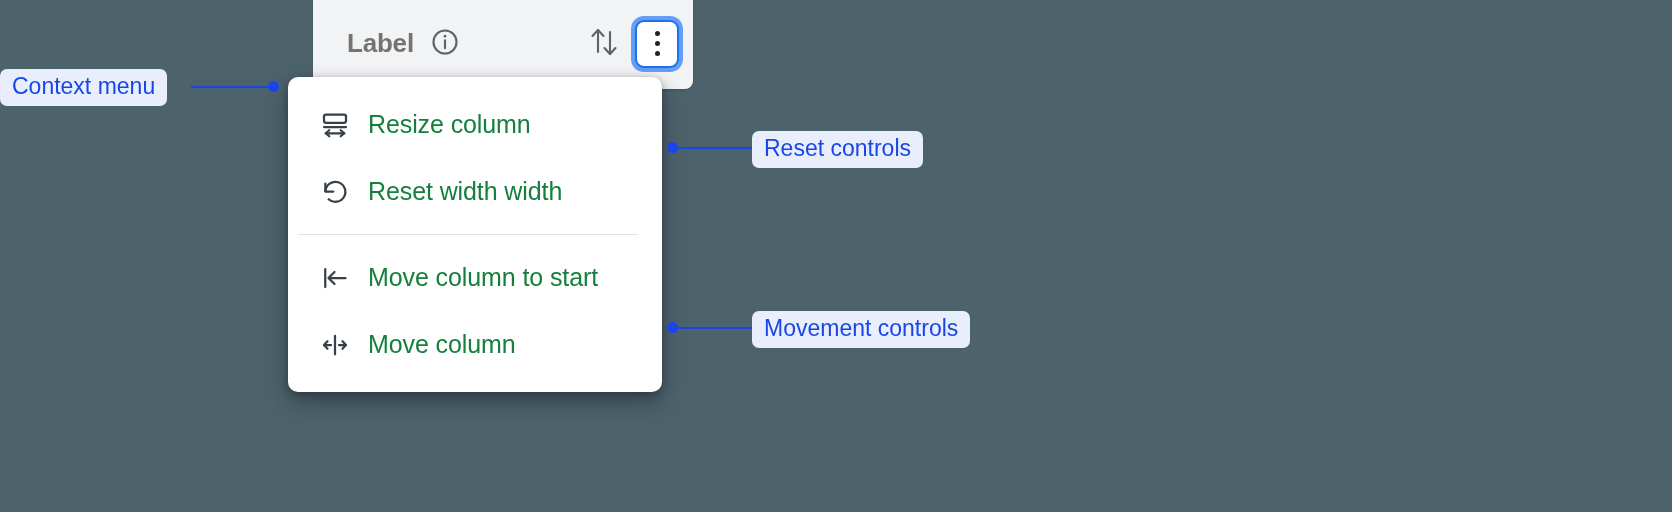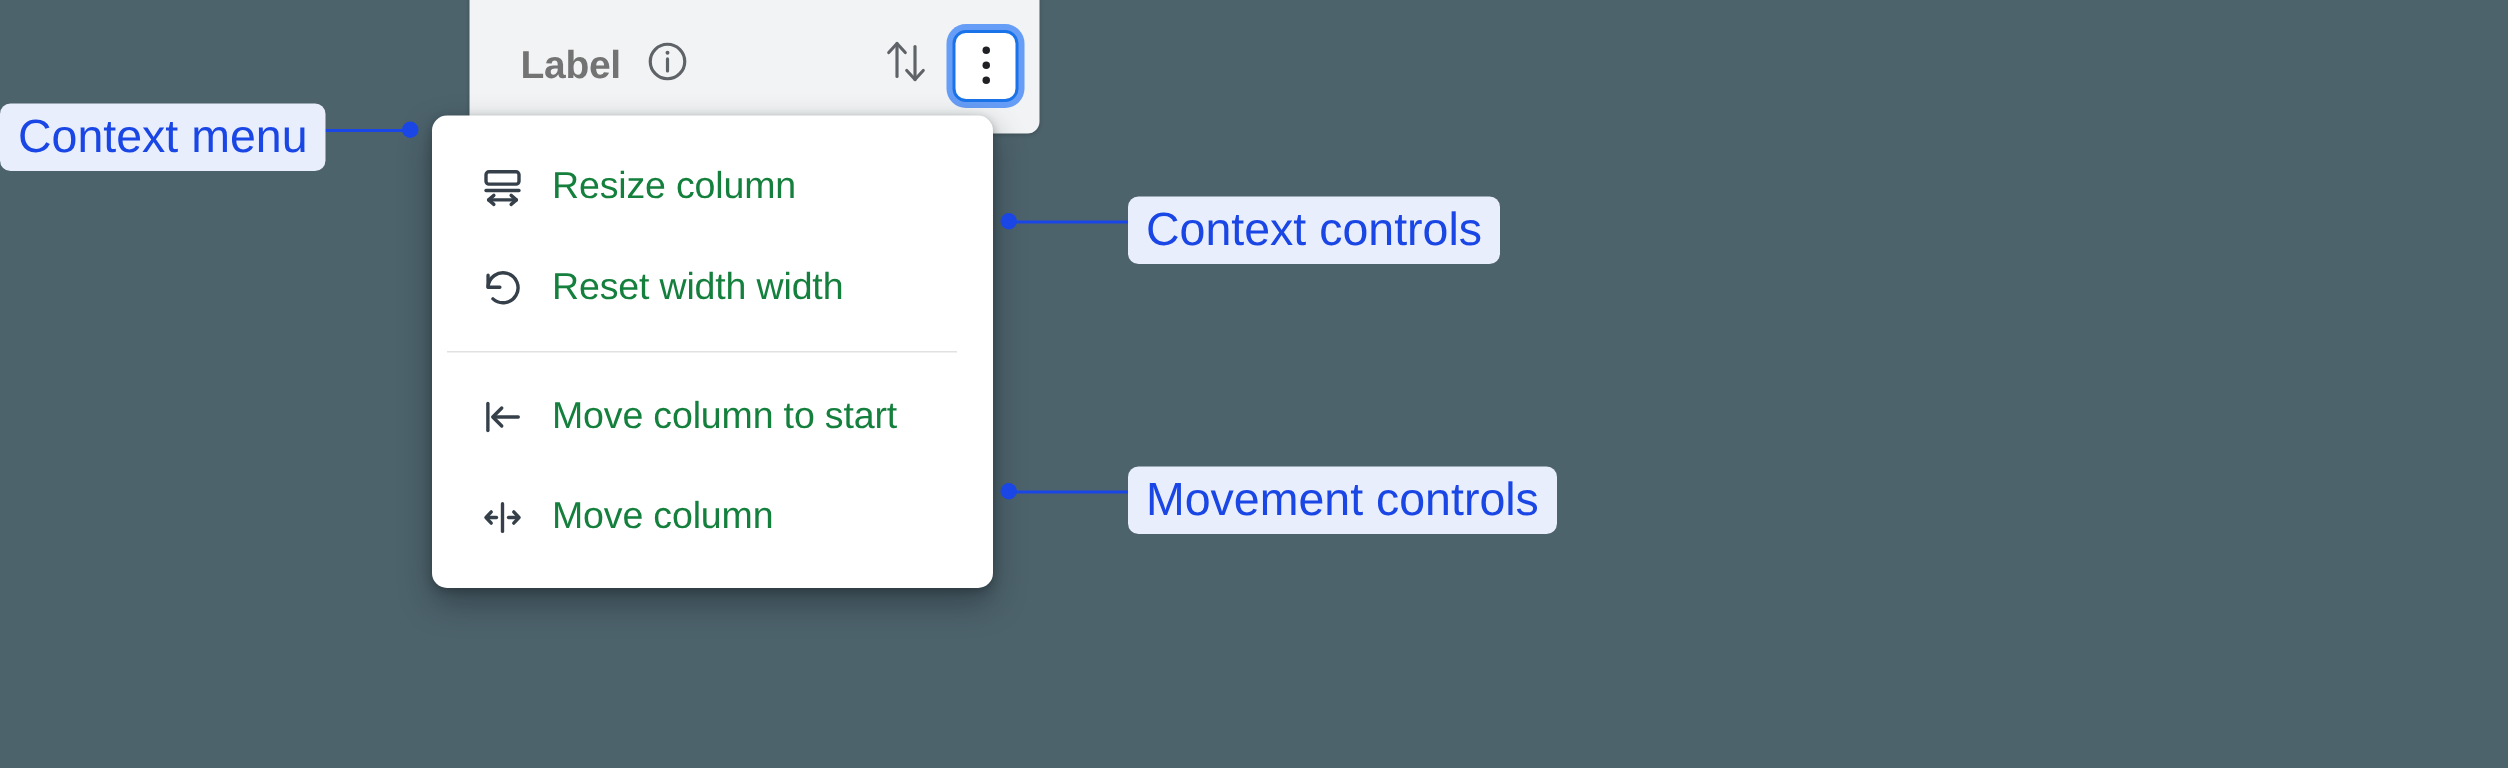--- a/index.html
+++ b/index.html
@@ -110,21 +110,21 @@
     height: 1px;
     background: #dfe1e3;
     margin: 9px 24px 9px 10px;
   }
 
   
   .anno {
     position: absolute;
     background: #e8eefc;
     color: #1a46e5;
-    font-size: 31px;
+    font-size: 23px;
     border-radius: 7px;
     padding: 6px 12px 8px 12px;
     white-space: nowrap;
     line-height: 1;
   }
   .anno-line {
     position: absolute;
     height: 2px;
     background: #1a46e5;
   }
@@ -233,17 +233,17 @@
   </div>
 
 </div>
 
 <div class="anno-line" id="line-context-menu"></div>
 <div class="anno-dot" id="dot-context-menu"></div>
 <div class="anno" id="anno-context-menu">Context menu</div>
 
 <div class="anno-line" id="line-resize"></div>
 <div class="anno-dot" id="dot-resize"></div>
-<div class="anno" id="anno-resize">Context controls</div>
+<div class="anno" id="anno-resize">Reset controls</div>
 
 <div class="anno-line" id="line-movement"></div>
 <div class="anno-dot" id="dot-movement"></div>
 <div class="anno" id="anno-movement">Movement controls</div>
 
 </body></html>

